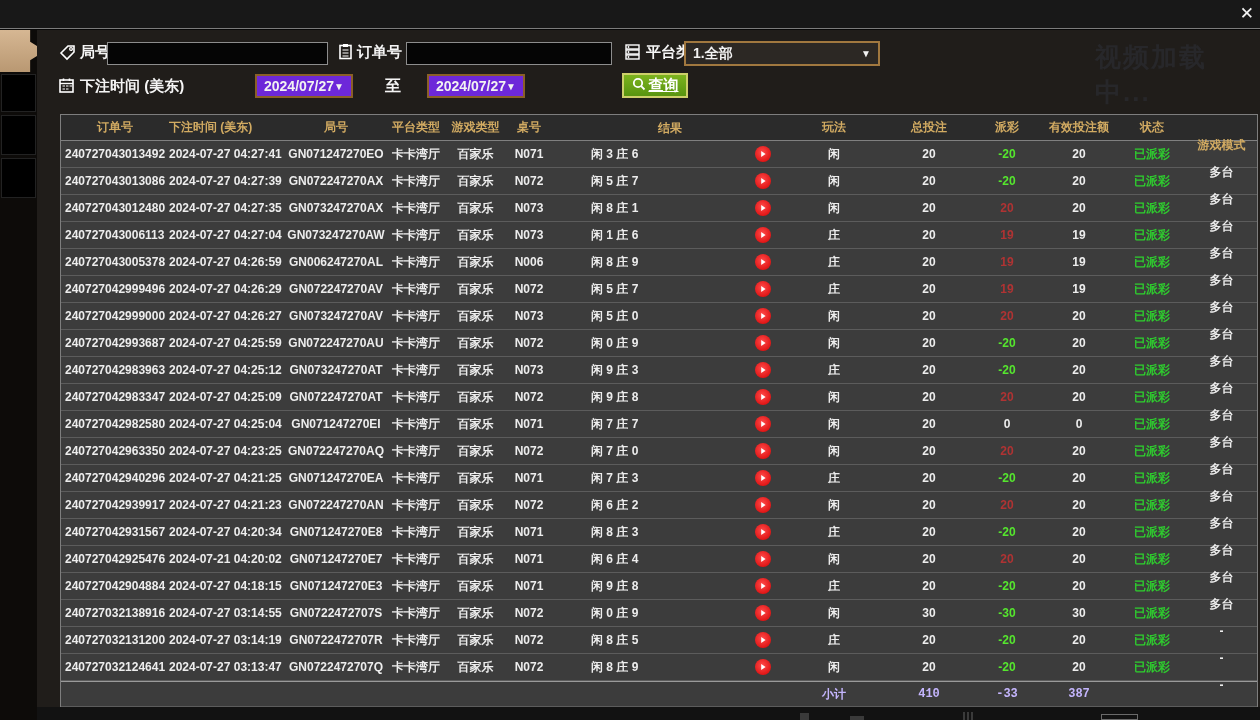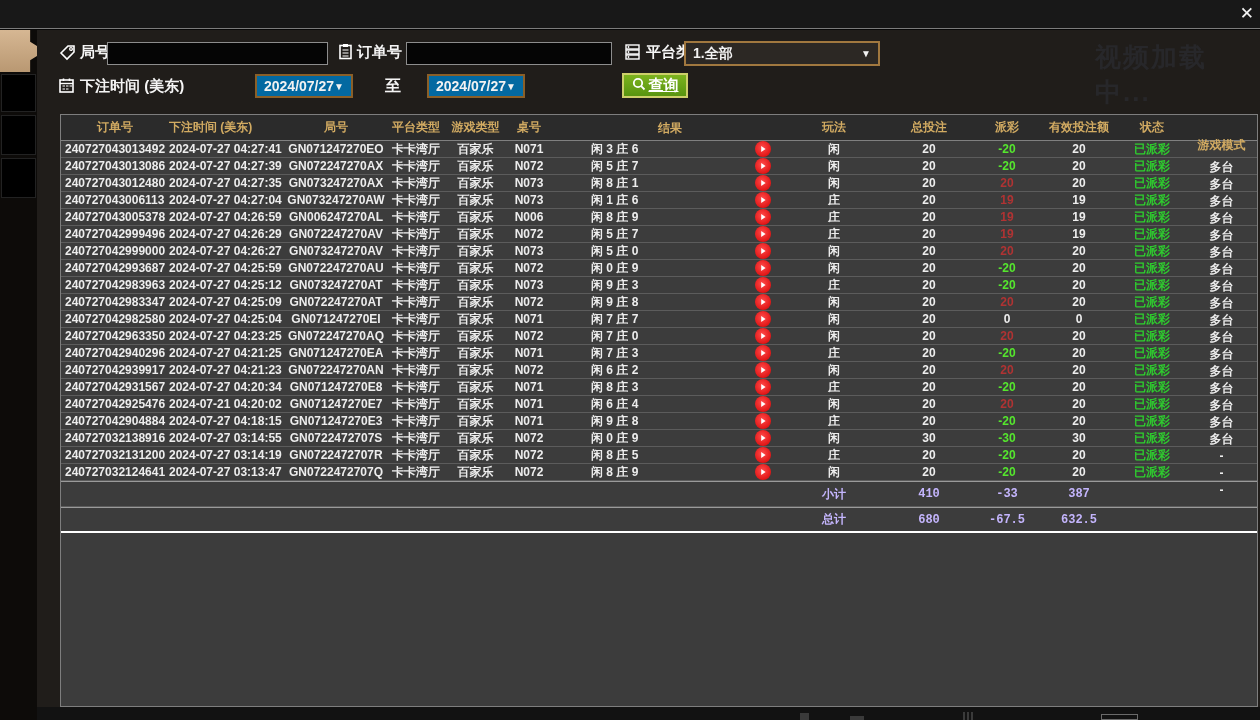--- a/index.html
+++ b/index.html
@@ -19,31 +19,31 @@
   .side-box { left:1px; width:35px; background:#000; border:1px solid #222; }
 
   
   #dialog { left:37px; top:30px; width:1223px; height:690px; background:#201d1a; }
   #watermark { left:1095px; top:40px; color:#27272a; font-size:26px; font-weight:bold; letter-spacing:2px; }
 
   .flabel { color:#f5f5f5; font-size:15px; font-weight:bold; }
   .ficon { width:17px; height:17px; display:inline-block; }
   .txt-input { background:#050505; border:1px solid #8d8d8d; height:23px; color:#eee;
                font-size:13px; padding:0 4px; }
-  .dd { background:#0369a1; border:2px solid #8a5f28; color:#f2f2f2; font-size:14px; font-weight:bold;
+  .dd { background:#6d28d9; border:2px solid #8a5f28; color:#f2f2f2; font-size:14px; font-weight:bold;
         display:flex; align-items:center; justify-content:space-between; padding:0 7px; cursor:pointer; }
   .dd .arr { font-size:10px; }
   #platform-dd { border:2px solid #a1783f; background:#2c2824; }
   #query-btn { background:linear-gradient(#7cb31e,#589410); border:2px solid #cdd06a; color:#fff;
                font-size:15px; font-weight:bold; display:flex; align-items:center; gap:3px;
                justify-content:center; cursor:pointer;text-decoration:underline; }
 
   
   #btable { left:60px; top:114px; width:1198px; height:593px; border:1px solid #7e7e7e; background:#3c3c3c; }
-  .trow { display:flex; width:100%; height:17px; background:#3c3c3c; border-bottom:1px solid #5c5c5c;
+  .trow { display:flex; width:100%; height:27px; background:#3c3c3c; border-bottom:1px solid #5c5c5c;
           align-items:center; font-size:12px; font-weight:bold; color:#ededed; }
   #thead { height:26px; background:#2b2b2b; color:#d2ab62; border-bottom:1px solid #808080; }
   .cell { text-align:center; overflow:hidden; white-space:nowrap; flex:none; }
   .c0{width:108px; text-align:left; padding-left:4px;}
   .c1{width:118px; text-align:left;}
   .c2{width:98px;}
   .c3{width:62px;}
   .c4{width:57px;}
   .c5{width:50px;}
   .c6{width:232px; display:flex; align-items:center;}

